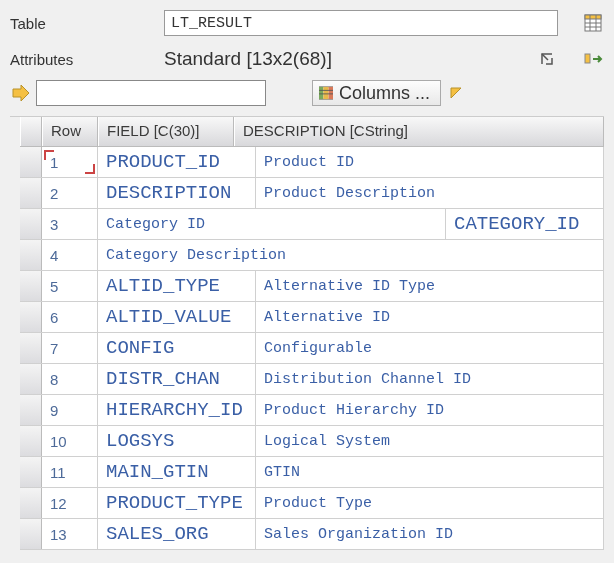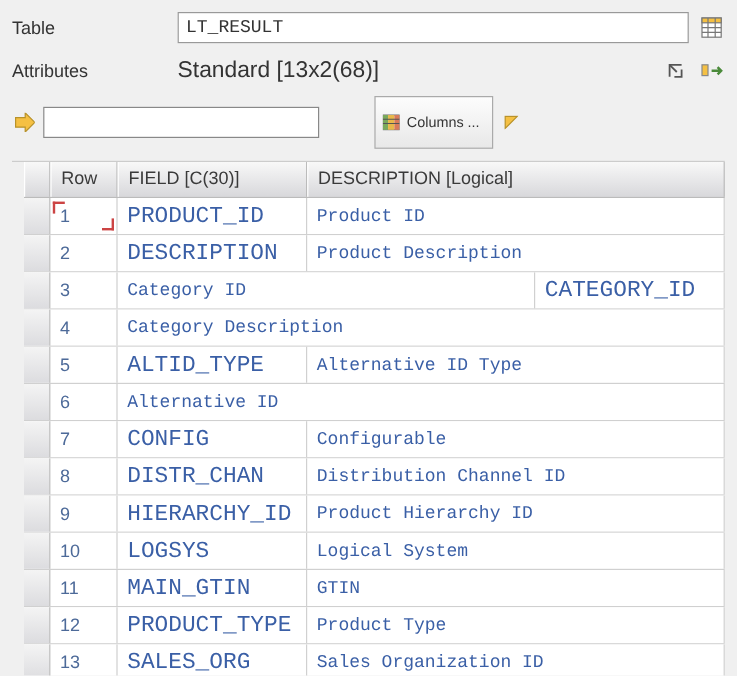--- a/index.html
+++ b/index.html
@@ -9,21 +9,21 @@
       background: #f0f0f0;
       width: 614px;
       height: 563px;
       overflow: hidden;
       padding: 4px 10px;
     }
     .header-row {
       display: flex;
       align-items: center;
       padding: 6px 0;
-      gap: 8px;
+      gap: 24px;
     }
     .header-label {
       width: 130px;
       font-size: 15px;
       color: #333;
     }
     .header-value {
       flex: 1;
       font-size: 19px;
       color: #333;
@@ -61,25 +61,25 @@
     }
     .search-input {
       width: 230px;
       height: 26px;
       border: 1px solid #888;
       background: #fff;
       padding: 2px 6px;
       font-size: 14px;
     }
     .columns-btn {
-      height: 44px;
+      height: 26px;
       border: 1px solid #aaa;
       background: linear-gradient(#fdfdfd, #e8e8e8);
       padding: 0 10px 0 6px;
-      font-size: 12px;
+      font-size: 18px;
       display: inline-flex;
       align-items: center;
       gap: 6px;
       cursor: pointer;
       color: #333;
       margin-left: 40px;
     }
     .dropdown-arrow {
       width: 18px;
       height: 26px;
@@ -104,21 +104,21 @@
       border-left: 1px solid #fff;
       padding: 5px 8px;
       font-size: 15px;
       color: #3a3a3a;
       font-weight: normal;
       overflow: hidden;
       white-space: nowrap;
     }
     .col-selector { width: 22px; padding: 0; }
     .col-row { width: 56px; }
-    .col-field { width: 158px; }
+    .col-field { width: 136px; }
     .col-desc { flex: 1; }
     .grid-body { }
     .grid-row {
       display: flex;
       height: 31px;
       border-bottom: 1px solid #d0d0d0;
       background: #fff;
     }
     .grid-cell {
       border-right: 1px solid #d0d0d0;
@@ -233,21 +233,21 @@
       <path d="M 1 1 L 11 1 L 1 11 Z" fill="#f5c043" stroke="#b8922a"></path>
     </svg>
   </span>
 </div>
 
 <div class="grid-container">
   <div class="grid-header">
     <div class="grid-header-cell col-selector"></div>
     <div class="grid-header-cell col-row">Row</div>
     <div class="grid-header-cell col-field">FIELD [C(30)]</div>
-    <div class="grid-header-cell col-desc">DESCRIPTION [Logical]</div>
+    <div class="grid-header-cell col-desc">DESCRIPTION [CString]</div>
   </div>
   <div class="grid-body" id="grid-body">
       <div class="grid-row">
         <div class="grid-cell row-selector"></div>
         <div class="grid-cell row-num selected">1</div>
         <div class="grid-cell field-cell">PRODUCT_ID</div>
         <div class="grid-cell desc-cell">Product ID</div>
       </div>
       <div class="grid-row">
         <div class="grid-cell row-selector"></div>
@@ -268,20 +268,21 @@
       </div>
       <div class="grid-row">
         <div class="grid-cell row-selector"></div>
         <div class="grid-cell row-num">5</div>
         <div class="grid-cell field-cell">ALTID_TYPE</div>
         <div class="grid-cell desc-cell">Alternative ID Type</div>
       </div>
       <div class="grid-row">
         <div class="grid-cell row-selector"></div>
         <div class="grid-cell row-num">6</div>
+        <div class="grid-cell field-cell">ALTID_VALUE</div>
         <div class="grid-cell desc-cell">Alternative ID</div>
       </div>
       <div class="grid-row">
         <div class="grid-cell row-selector"></div>
         <div class="grid-cell row-num">7</div>
         <div class="grid-cell field-cell">CONFIG</div>
         <div class="grid-cell desc-cell">Configurable</div>
       </div>
       <div class="grid-row">
         <div class="grid-cell row-selector"></div>

